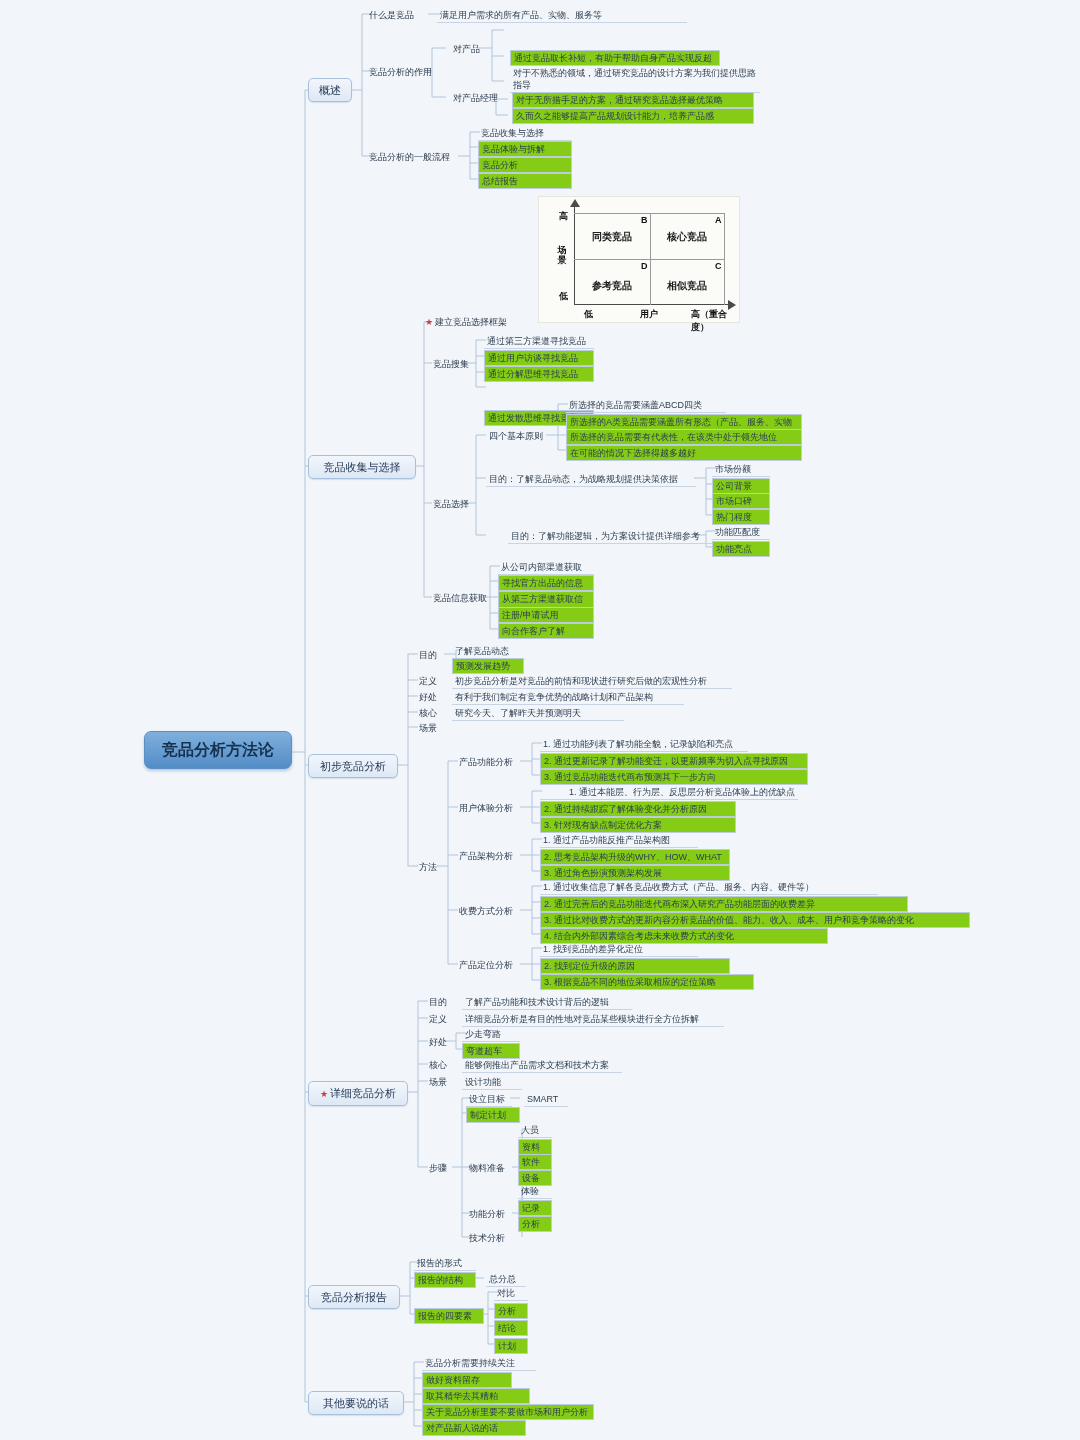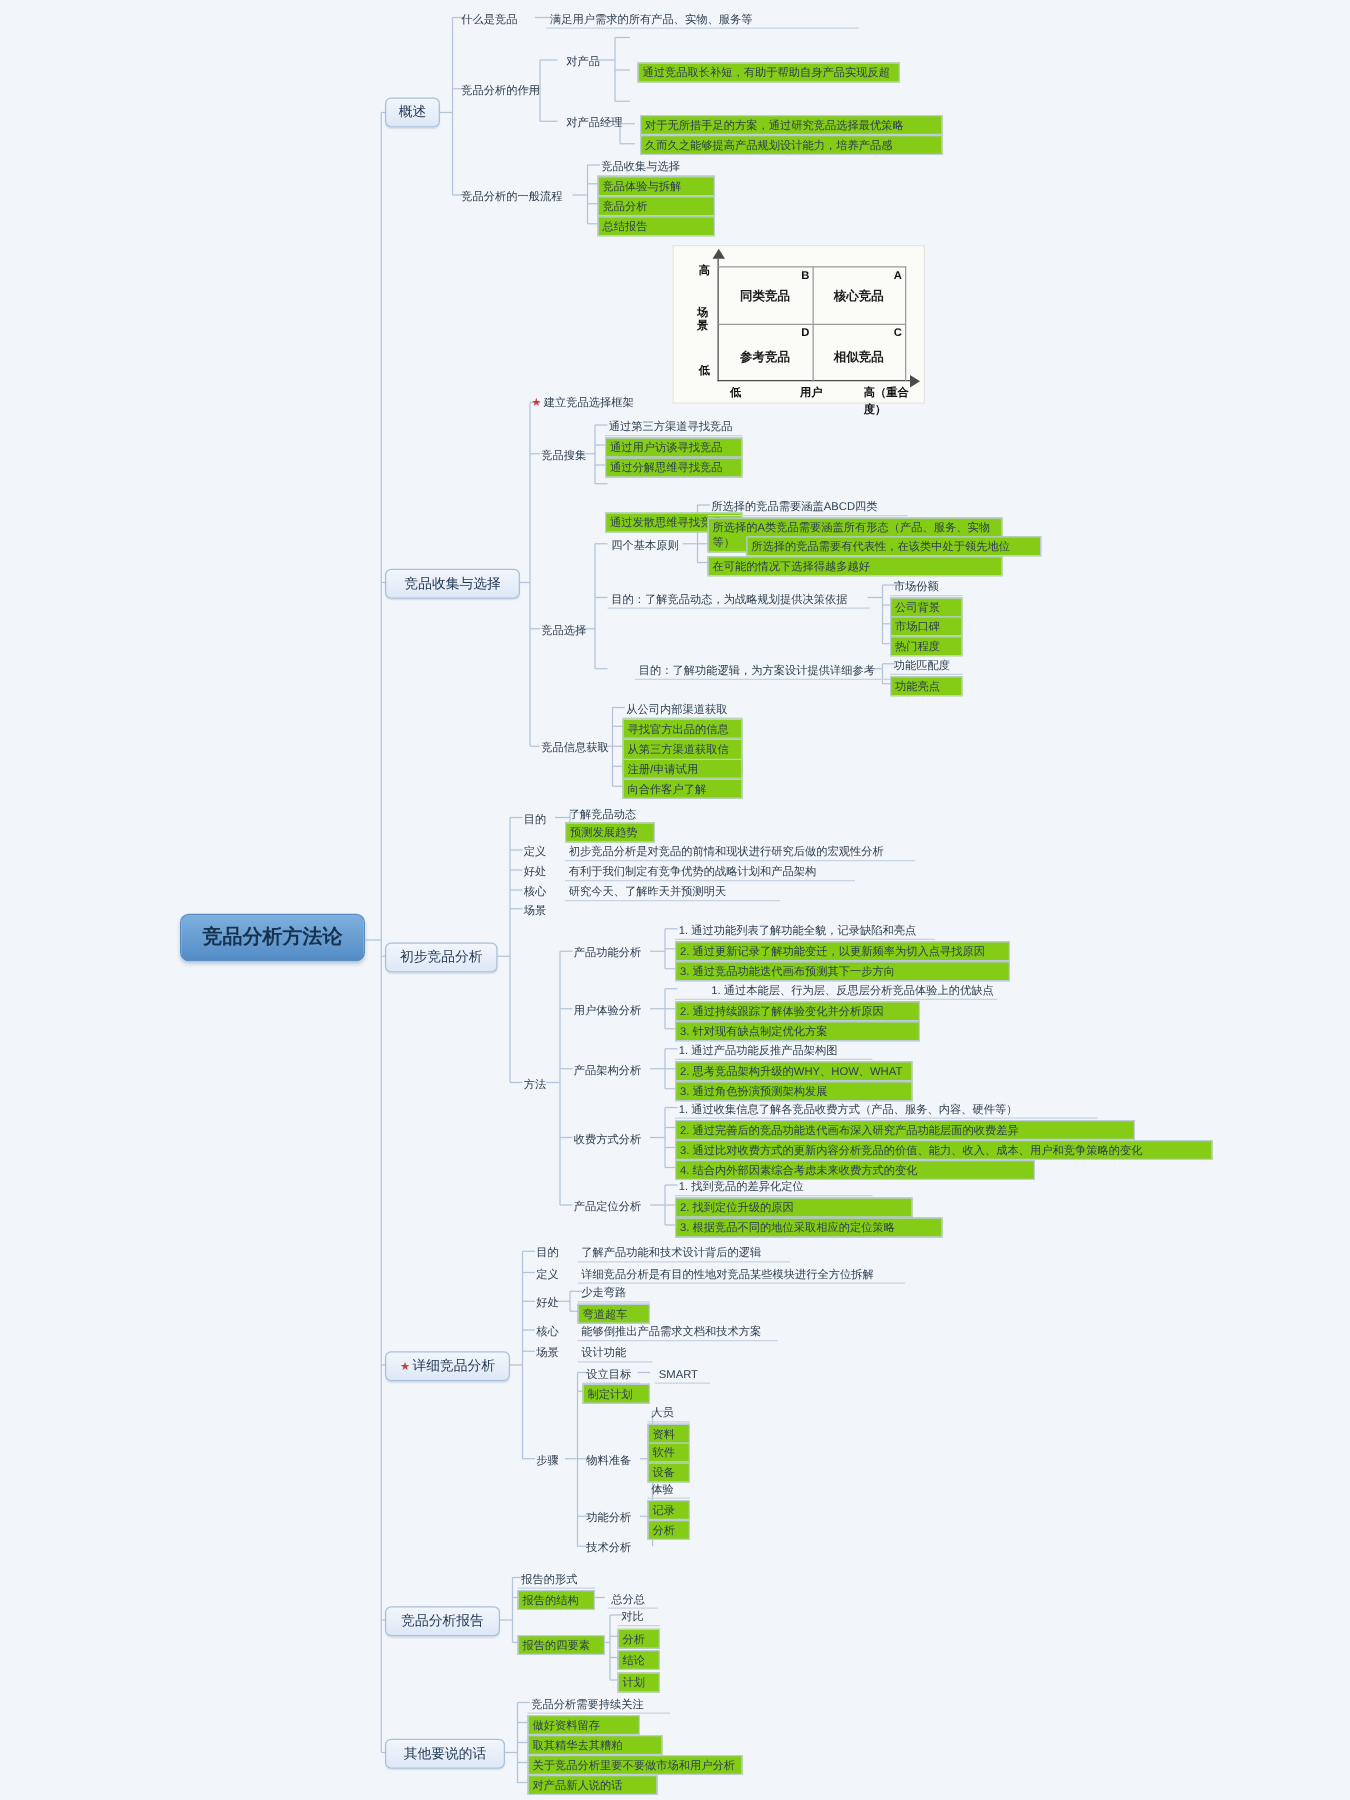--- a/index.html
+++ b/index.html
@@ -287,20 +287,21 @@
   <div class="node branch" style="left:308px;top:1081px;width:100px;text-align:center;"><span class="star">★</span><span>详细竞品分析</span></div>
   <div class="node branch" style="left:308px;top:1285px;width:92px;">竞品分析报告</div>
   <div class="node branch" style="left:308px;top:1391px;width:96px;">其他要说的话</div>
 
   <div class="node label" style="left:366px;top:8px;width:62px;">什么是竞品</div>
   <div class="node plain" style="left:437px;top:8px;width:250px;">满足用户需求的所有产品、实物、服务等</div>
 
   <div class="node label" style="left:366px;top:65px;width:88px;">竞品分析的作用</div>
   <div class="node label" style="left:450px;top:42px;width:46px;">对产品</div>
   <div class="node boxed" style="left:510px;top:50px;width:210px;">通过竞品取长补短，有助于帮助自身产品实现反超</div>
+  <div class="node plain" style="left:510px;top:66px;width:250px;">对于不熟悉的领域，通过研究竞品的设计方案为我们提供思路指导</div>
 
   <div class="node label" style="left:450px;top:91px;width:62px;">对产品经理</div>
   <div class="node boxed" style="left:512px;top:92px;width:242px;">对于无所措手足的方案，通过研究竞品选择最优策略</div>
   <div class="node boxed" style="left:512px;top:108px;width:242px;">久而久之能够提高产品规划设计能力，培养产品感</div>
 
   <div class="node label" style="left:366px;top:150px;width:96px;">竞品分析的一般流程</div>
   <div class="node plain" style="left:478px;top:126px;width:94px;">竞品收集与选择</div>
   <div class="node boxed" style="left:478px;top:141px;width:94px;">竞品体验与拆解</div>
   <div class="node boxed" style="left:478px;top:157px;width:94px;">竞品分析</div>
   <div class="node boxed" style="left:478px;top:173px;width:94px;">总结报告</div>
@@ -340,21 +341,21 @@
   <div class="node plain" style="left:484px;top:334px;width:110px;">通过第三方渠道寻找竞品</div>
   <div class="node boxed" style="left:484px;top:350px;width:110px;">通过用户访谈寻找竞品</div>
   <div class="node boxed" style="left:484px;top:366px;width:110px;">通过分解思维寻找竞品</div>
   <div class="node boxed" style="left:484px;top:382px;width:110px;margin-top:28px;">通过发散思维寻找竞品</div>
 
   <div class="node label" style="left:430px;top:497px;width:52px;">竞品选择</div>
 
   <div class="node label" style="left:486px;top:429px;width:62px;">四个基本原则</div>
   <div class="node plain" style="left:566px;top:398px;width:160px;">所选择的竞品需要涵盖ABCD四类</div>
   <div class="node boxed" style="left:566px;top:414px;width:236px;">所选择的A类竞品需要涵盖所有形态（产品、服务、实物等）</div>
-  <div class="node boxed" style="left:566px;top:429px;width:236px;margin-left:31px;">所选择的竞品需要有代表性，在该类中处于领先地位</div>
+  <div class="node boxed" style="left:566px;top:429px;width:236px;">所选择的竞品需要有代表性，在该类中处于领先地位</div>
   <div class="node boxed" style="left:566px;top:445px;width:236px;">在可能的情况下选择得越多越好</div>
 
   <div class="node plain" style="left:486px;top:472px;width:210px;">目的：了解竞品动态，为战略规划提供决策依据</div>
   <div class="node plain" style="left:712px;top:462px;width:58px;">市场份额</div>
   <div class="node boxed" style="left:712px;top:478px;width:58px;">公司背景</div>
   <div class="node boxed" style="left:712px;top:493px;width:58px;">市场口碑</div>
   <div class="node boxed" style="left:712px;top:509px;width:58px;">热门程度</div>
 
   <div class="node plain" style="left:486px;top:529px;width:210px;margin-left:22px;">目的：了解功能逻辑，为方案设计提供详细参考</div>
   <div class="node plain" style="left:712px;top:525px;width:58px;">功能匹配度</div>

